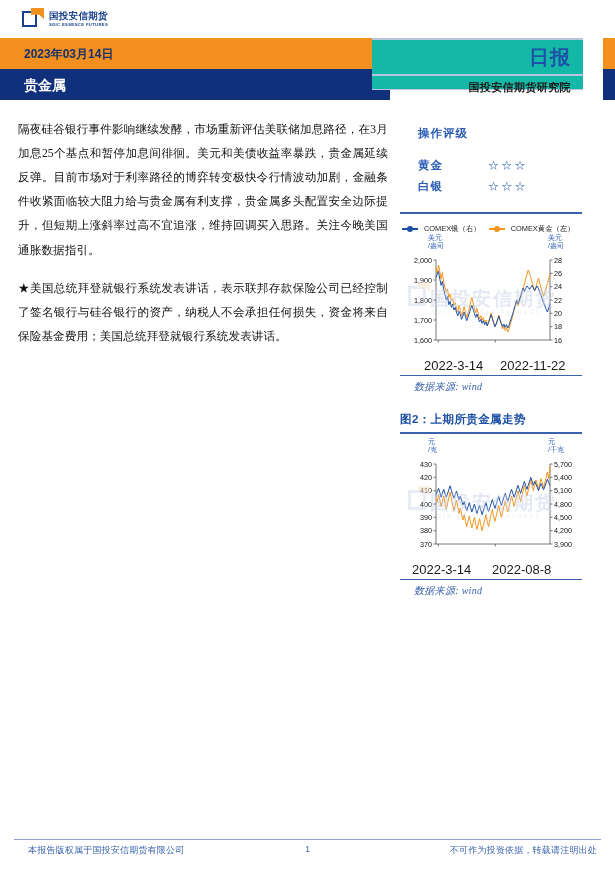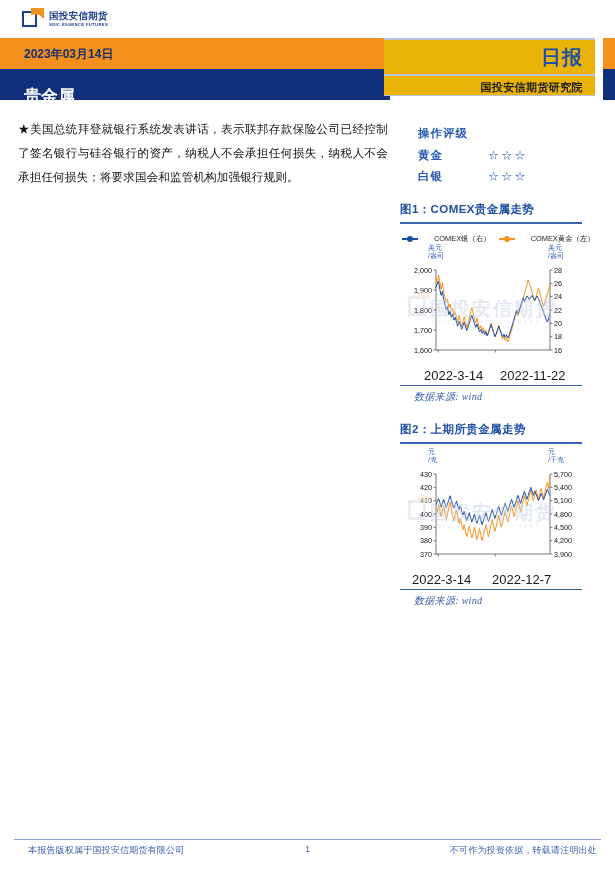--- a/index.html
+++ b/index.html
@@ -100,48 +100,47 @@
     top: 31px;
     width: 390px;
     height: 31px;
     background: #10307c;
   }
   .bar-cat span {
     position: absolute;
     left: 24px;
     top: 8px;
     font-family: "Liberation Sans", sans-serif;
-    font-size: 17px;
+    font-size: 14px;
     font-weight: bold;
     color: #ffffff;
-    margin-top: 8px;
   }
   .bar-right-orange {
     position: absolute;
     right: 0;
     top: 0;
     width: 12px;
     height: 31px;
     background: #f3901d;
   }
   .bar-right-navy {
     position: absolute;
     right: 0;
     top: 31px;
     width: 12px;
     height: 31px;
     background: #10307c;
   }
   .panel-daily {
     position: absolute;
-    left: 384px;
+    left: 372px;
     top: 0;
     width: 211px;
-    height: 58px;
-    background: #eab308;
+    height: 52px;
+    background: #14b8a6;
     box-sizing: border-box;
   }
   .panel-daily .hr-top {
     position: absolute;
     left: 0; top: 0; right: 0;
     height: 1.5px;
     background: #b9c3dd;
   }
   .panel-daily .hr-mid {
     position: absolute;
@@ -208,21 +207,21 @@
   .rating {
     margin-top: 8px;
     margin-left: 18px;
     color: #2a5bb5;
     font-family: "Liberation Sans", sans-serif;
   }
   .rating-title {
     font-size: 11.5px;
     font-weight: bold;
     color: #2a5bb5;
-    margin-bottom: 7px;
+    margin-bottom: 17px;
     letter-spacing: 1px;
   }
   .rating-row {
     display: flex;
     align-items: flex-start;
     margin-bottom: 6px;
   }
   .rating-label {
     width: 70px;
     font-size: 11.5px;
@@ -268,21 +267,21 @@
     gap: 8px;
     font-family: "Liberation Sans", sans-serif;
     font-size: 7.4px;
     color: #1b1b1b;
     padding-top: 6px;
     padding-left: 2px;
   }
   .legend-item {
     display: flex;
     align-items: center;
-    gap: 16px;
+    gap: 6px;
     white-space: nowrap;
   }
   .lg-mark {
     display: inline-block;
     width: 16px;
     height: 7px;
     position: relative;
   }
   .lg-mark::before {
     content: "";
@@ -455,39 +454,39 @@
     <div class="hr-mid"></div>
     <div class="hr-bot"></div>
     <div class="daily-title">日报</div>
     <div class="daily-sub">国投安信期货研究院</div>
   </div>
 </div>
 
 <div class="content">
 
   <div class="left-col">
-    <p class="para">★美国总统拜登就银行系统发表讲话，表示联邦存款保险公司已经控制了签名银行与硅谷银行的资产，纳税人不会承担任何损失，纳税人不会承担任何损失；将要求国会和监管机构加强银行规则。</p>
+    <p class="para">隔夜硅谷银行事件影响继续发酵，市场重新评估美联储加息路径，在3月加息25个基点和暂停加息间徘徊。美元和美债收益率暴跌，贵金属延续反弹。目前市场对于利率路径的博弈转变极快令行情波动加剧，金融条件收紧面临较大阻力给与贵金属有利支撑，贵金属多头配置安全边际提升，但短期上涨斜率过高不宜追涨，维持回调买入思路。关注今晚美国通胀数据指引。</p>
+    <p class="para">★美国总统拜登就银行系统发表讲话，表示联邦存款保险公司已经控制了签名银行与硅谷银行的资产，纳税人不会承担任何损失，资金将来自保险基金费用；美国总统拜登就银行系统发表讲话。</p>
   </div>
 
   <div class="right-col">
 
     <div class="rating">
       <div class="rating-title">操作评级</div>
       <div class="rating-row">
         <div class="rating-label">黄金</div>
         <div class="rating-stars">☆☆☆</div>
       </div>
       <div class="rating-row">
         <div class="rating-label">白银</div>
         <div class="rating-stars">☆☆☆</div>
       </div>
     </div>
 
     <div class="fig">
-      <div class="fig-title">图1：COMEX贵金属走势</div>
       <div class="fig-rule"></div>
 
       <div class="legend">
         <div class="legend-item">
           <span class="lg-mark lg-blue"></span>
           <span>COMEX银（右）</span>
         </div>
         <div class="legend-item">
           <span class="lg-mark lg-orange"></span>
           <span>COMEX黄金（左）</span>
@@ -609,21 +608,21 @@
             </g>
           <g id="f2-lines">
               <path d="M36.00,40.67 L37.28,44.67 L38.56,36.67 L39.84,42.00 L41.12,48.67 L42.40,43.33 L43.69,38.00 L44.97,44.67 L46.25,51.33 L47.53,46.00 L48.81,39.33 L50.09,34.00 L51.37,40.67 L52.65,47.33 L53.93,52.67 L55.21,47.33 L56.49,42.00 L57.78,48.67 L59.06,55.33 L60.34,50.00 L61.62,56.67 L62.90,62.00 L64.18,56.67 L65.46,63.33 L66.74,68.67 L68.02,63.33 L69.30,58.00 L70.58,64.67 L71.87,70.00 L73.15,64.67 L74.43,59.33 L75.71,66.00 L76.99,71.33 L78.27,66.00 L79.55,60.67 L80.83,67.33 L82.11,72.67 L83.39,67.33 L84.67,62.00 L85.96,56.67 L87.24,63.33 L88.52,68.67 L89.80,62.00 L91.08,56.67 L92.36,51.33 L93.64,58.00 L94.92,63.33 L96.20,58.00 L97.48,52.67 L98.76,47.33 L100.04,54.00 L101.33,59.33 L102.61,54.00 L103.89,48.67 L105.17,43.33 L106.45,48.67 L107.73,54.00 L109.01,48.67 L110.29,43.33 L111.57,38.00 L112.85,43.33 L114.13,48.67 L115.42,43.33 L116.70,38.00 L117.98,32.67 L119.26,38.00 L120.54,43.33 L121.82,38.00 L123.10,32.67 L124.38,27.33 L125.66,32.67 L126.94,38.00 L128.22,32.67 L129.51,27.33 L130.79,22.00 L132.07,27.33 L133.35,32.67 L134.63,27.33 L135.91,22.00 L137.19,26.00 L138.47,31.33 L139.75,26.00 L141.03,20.67 L142.31,24.67 L143.60,30.00 L144.88,24.67 L146.16,19.33 L147.44,14.00 L148.72,20.67 L150.00,8.67 " fill="none" stroke="#f3951d" stroke-width="1" stroke-linejoin="round" stroke-linecap="round"></path>
               <path d="M36.00,37.11 L37.28,33.56 L38.56,30.44 L39.84,34.44 L41.12,38.89 L42.40,35.33 L43.69,31.33 L44.97,35.33 L46.25,39.33 L47.53,35.78 L48.81,31.78 L50.09,27.78 L51.37,32.22 L52.65,36.67 L53.93,40.22 L55.21,36.67 L56.49,33.11 L57.78,37.56 L59.06,41.56 L60.34,38.00 L61.62,42.44 L62.90,46.89 L64.18,43.33 L65.46,48.22 L66.74,52.67 L68.02,48.67 L69.30,44.67 L70.58,49.56 L71.87,54.00 L73.15,50.00 L74.43,46.00 L75.71,50.89 L76.99,55.33 L78.27,51.33 L79.55,47.33 L80.83,52.22 L82.11,56.67 L83.39,52.67 L84.67,48.67 L85.96,44.67 L87.24,49.56 L88.52,53.56 L89.80,49.56 L91.08,45.56 L92.36,41.56 L93.64,46.44 L94.92,50.44 L96.20,46.44 L97.48,42.44 L98.76,38.44 L100.04,43.33 L101.33,47.33 L102.61,43.33 L103.89,39.33 L105.17,35.33 L106.45,39.33 L107.73,43.33 L109.01,39.33 L110.29,35.33 L111.57,31.33 L112.85,35.33 L114.13,39.33 L115.42,35.33 L116.70,31.33 L117.98,27.33 L119.26,31.33 L120.54,35.33 L121.82,31.33 L123.10,27.33 L124.38,23.33 L125.66,27.33 L126.94,31.33 L128.22,27.33 L129.51,23.33 L130.79,19.33 L132.07,23.33 L133.35,27.33 L134.63,23.33 L135.91,26.00 L137.19,29.11 L138.47,32.67 L139.75,29.11 L141.03,25.56 L142.31,28.67 L143.60,31.78 L144.88,28.22 L146.16,24.67 L147.44,21.11 L148.72,24.67 L150.00,27.33 " fill="none" stroke="#1d4fa5" stroke-width="1" stroke-linejoin="round" stroke-linecap="round"></path>
             </g>
         </svg>
       </div>
 
       <div class="xlabels">
         <span class="xlab" style="left:12px">2022-3-14</span>
-        <span class="xlab" style="left:92px">2022-12-7</span>
+        <span class="xlab" style="left:92px">2022-08-8</span>
       </div>
 
       <div class="fig-rule" style="margin-top:4px"></div>
       <div class="fig-src">数据来源: wind</div>
     </div>
 
   </div>
 </div>
 
 <div class="footer">

